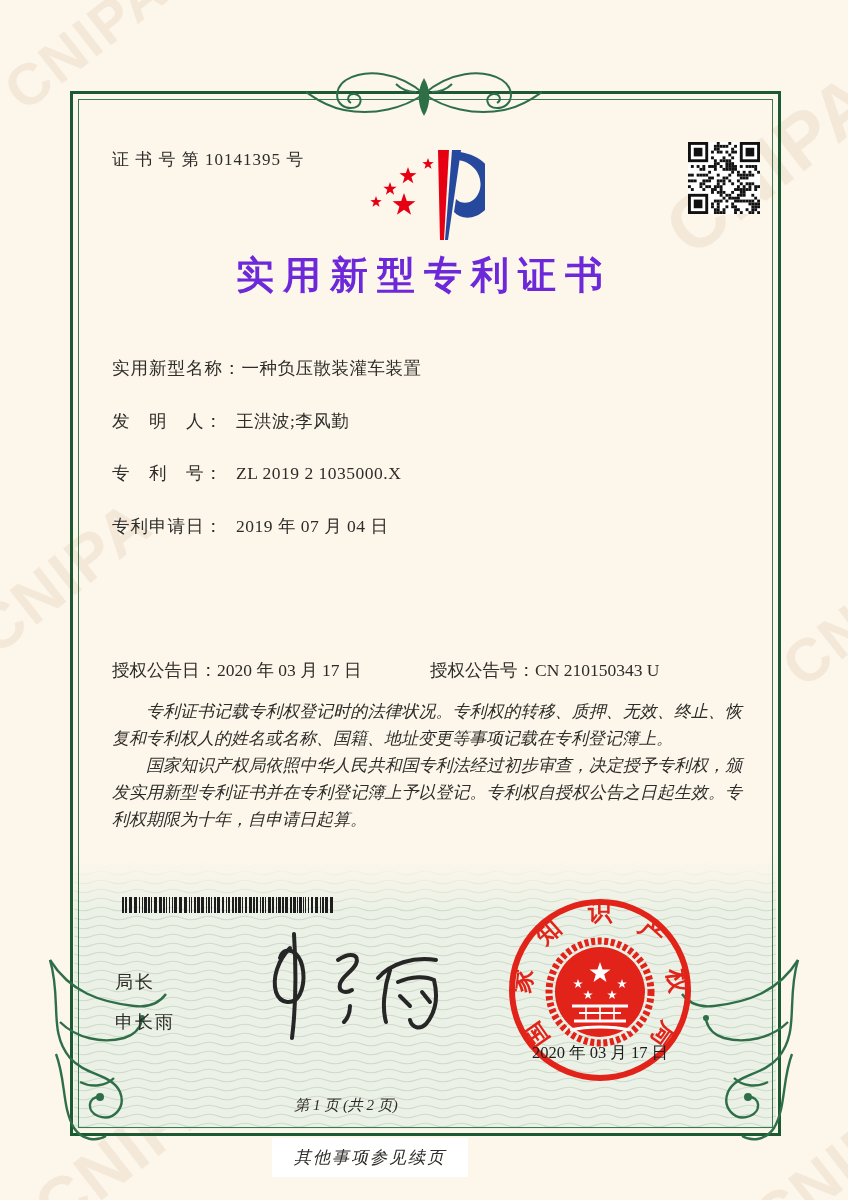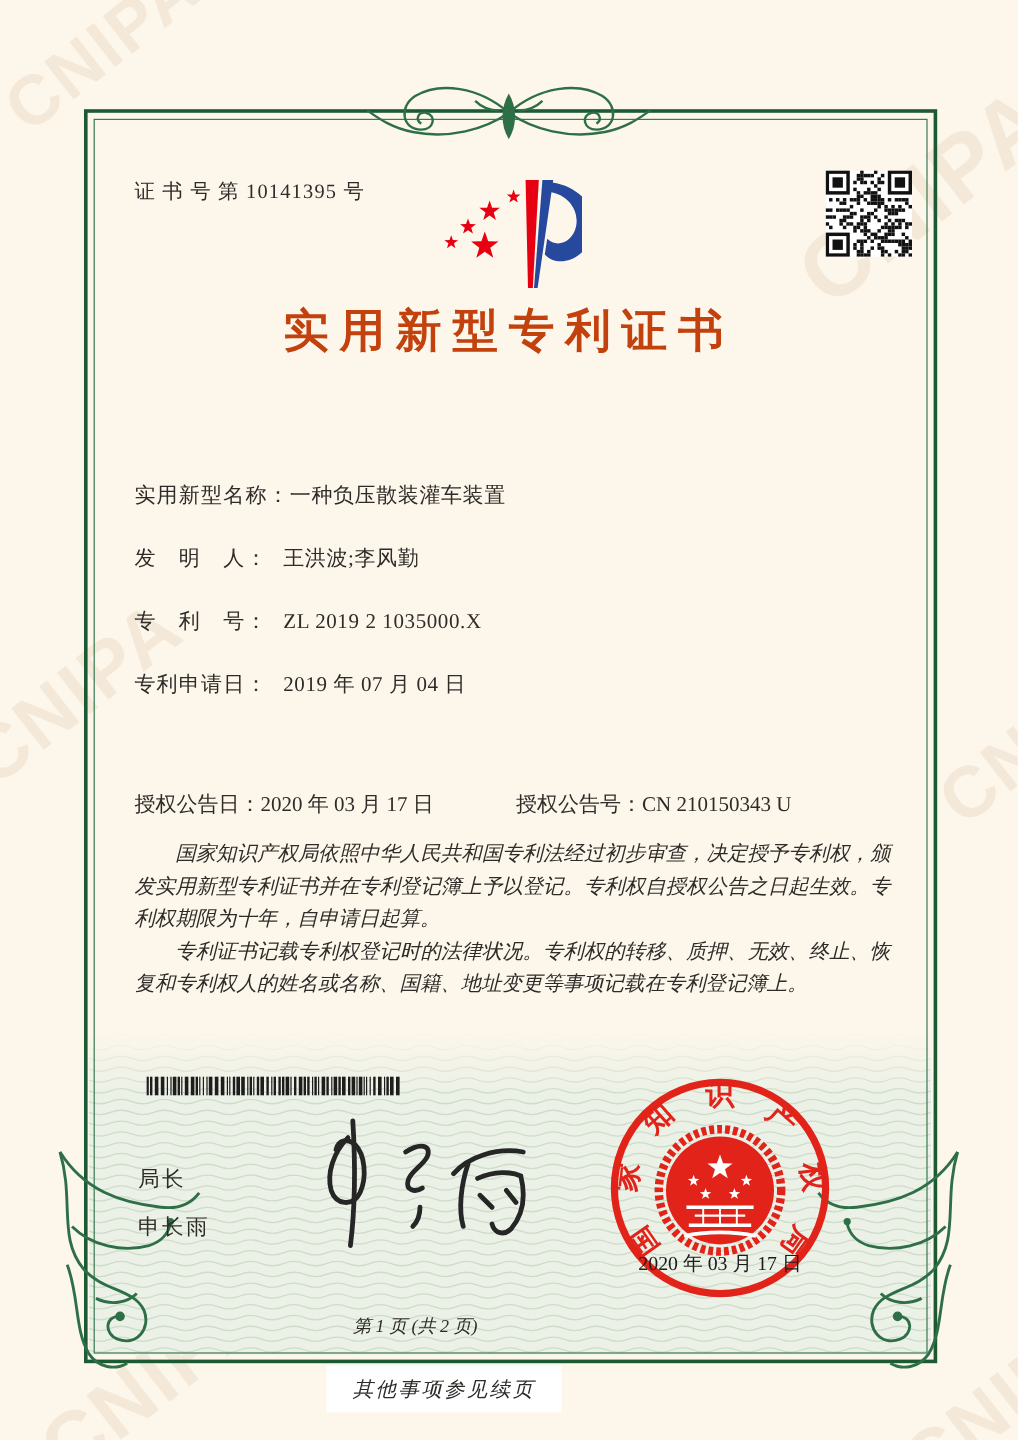--- a/index.html
+++ b/index.html
@@ -13,23 +13,23 @@
   
   .band{left:74px;top:862px;width:702px;height:267px;overflow:hidden;}
   .band-fade{left:74px;top:862px;width:702px;height:50px;
       background:linear-gradient(#fcf6eb,rgba(252,246,235,0));}
   
   .frame-outer{left:70px;top:91px;width:705px;height:1039px;border:3px solid #1c5a33;}
   .frame-inner{left:78px;top:99px;width:693px;height:1027px;border:1px solid #3a7a51;}
   
   .cert-no{left:112px;top:148px;font-size:17px;letter-spacing:1px;}
   .title{left:0;top:250px;width:848px;text-align:center;font-size:38px;font-weight:bold;
-         letter-spacing:9px;color:#c2410c;}
-  
-  .fields{left:112px;top:356px;width:620px;font-size:17.5px;margin-top:44px;}
+         letter-spacing:9px;color:#6d28d9;}
+  
+  .fields{left:112px;top:356px;width:620px;font-size:17.5px;}
   .row{margin-bottom:28.5px;white-space:nowrap;}
   .lbl{display:inline-block;min-width:124px;letter-spacing:1px;}
   .val{letter-spacing:0.5px;}
   .grant-row{left:112px;top:658px;width:620px;font-size:17.5px;white-space:nowrap;}
   .grant-right{position:absolute;left:318px;top:0;}
   
   .paras{left:112px;top:698px;width:630px;font-size:17px;line-height:27px;
          text-align:justify;font-style:italic;}
   .paras p{margin:0;text-indent:2em;}
   
@@ -351,22 +351,22 @@
   <div class="row"><span class="lbl">专　利　号：</span><span class="val">ZL 2019 2 1035000.X</span></div>
   <div class="row"><span class="lbl">专利申请日：</span><span class="val">2019 年 07 月 04 日</span></div>
 </div>
 
 <div class="abs grant-row">
   <span>授权公告日：</span><span>2020 年 03 月 17 日</span>
   <span class="grant-right"><span>授权公告号：</span><span>CN 210150343 U</span></span>
 </div>
 
 <div class="abs paras">
+  <p>专利证书记载专利权登记时的法律状况。专利权的转移、质押、无效、终止、恢复和专利权人的姓名或名称、国籍、地址变更等事项记载在专利登记簿上。</p>
   <p>国家知识产权局依照中华人民共和国专利法经过初步审查，决定授予专利权，颁发实用新型专利证书并在专利登记簿上予以登记。专利权自授权公告之日起生效。专利权期限为十年，自申请日起算。</p>
-  <p>专利证书记载专利权登记时的法律状况。专利权的转移、质押、无效、终止、恢复和专利权人的姓名或名称、国籍、地址变更等事项记载在专利登记簿上。</p>
 </div>
 
 <svg id="barcode" class="abs" style="left:122px;top:897px;" width="216" height="16" viewBox="0 0 216 16">
     <rect x="0" y="0" width="2" height="16" fill="#1d1d1d"></rect>
     <rect x="3" y="0" width="2" height="16" fill="#1d1d1d"></rect>
     <rect x="7" y="0" width="3" height="16" fill="#1d1d1d"></rect>
     <rect x="12" y="0" width="3" height="16" fill="#1d1d1d"></rect>
     <rect x="17" y="0" width="1" height="16" fill="#1d1d1d"></rect>
     <rect x="20" y="0" width="1" height="16" fill="#1d1d1d"></rect>
     <rect x="22" y="0" width="3" height="16" fill="#1d1d1d"></rect>

